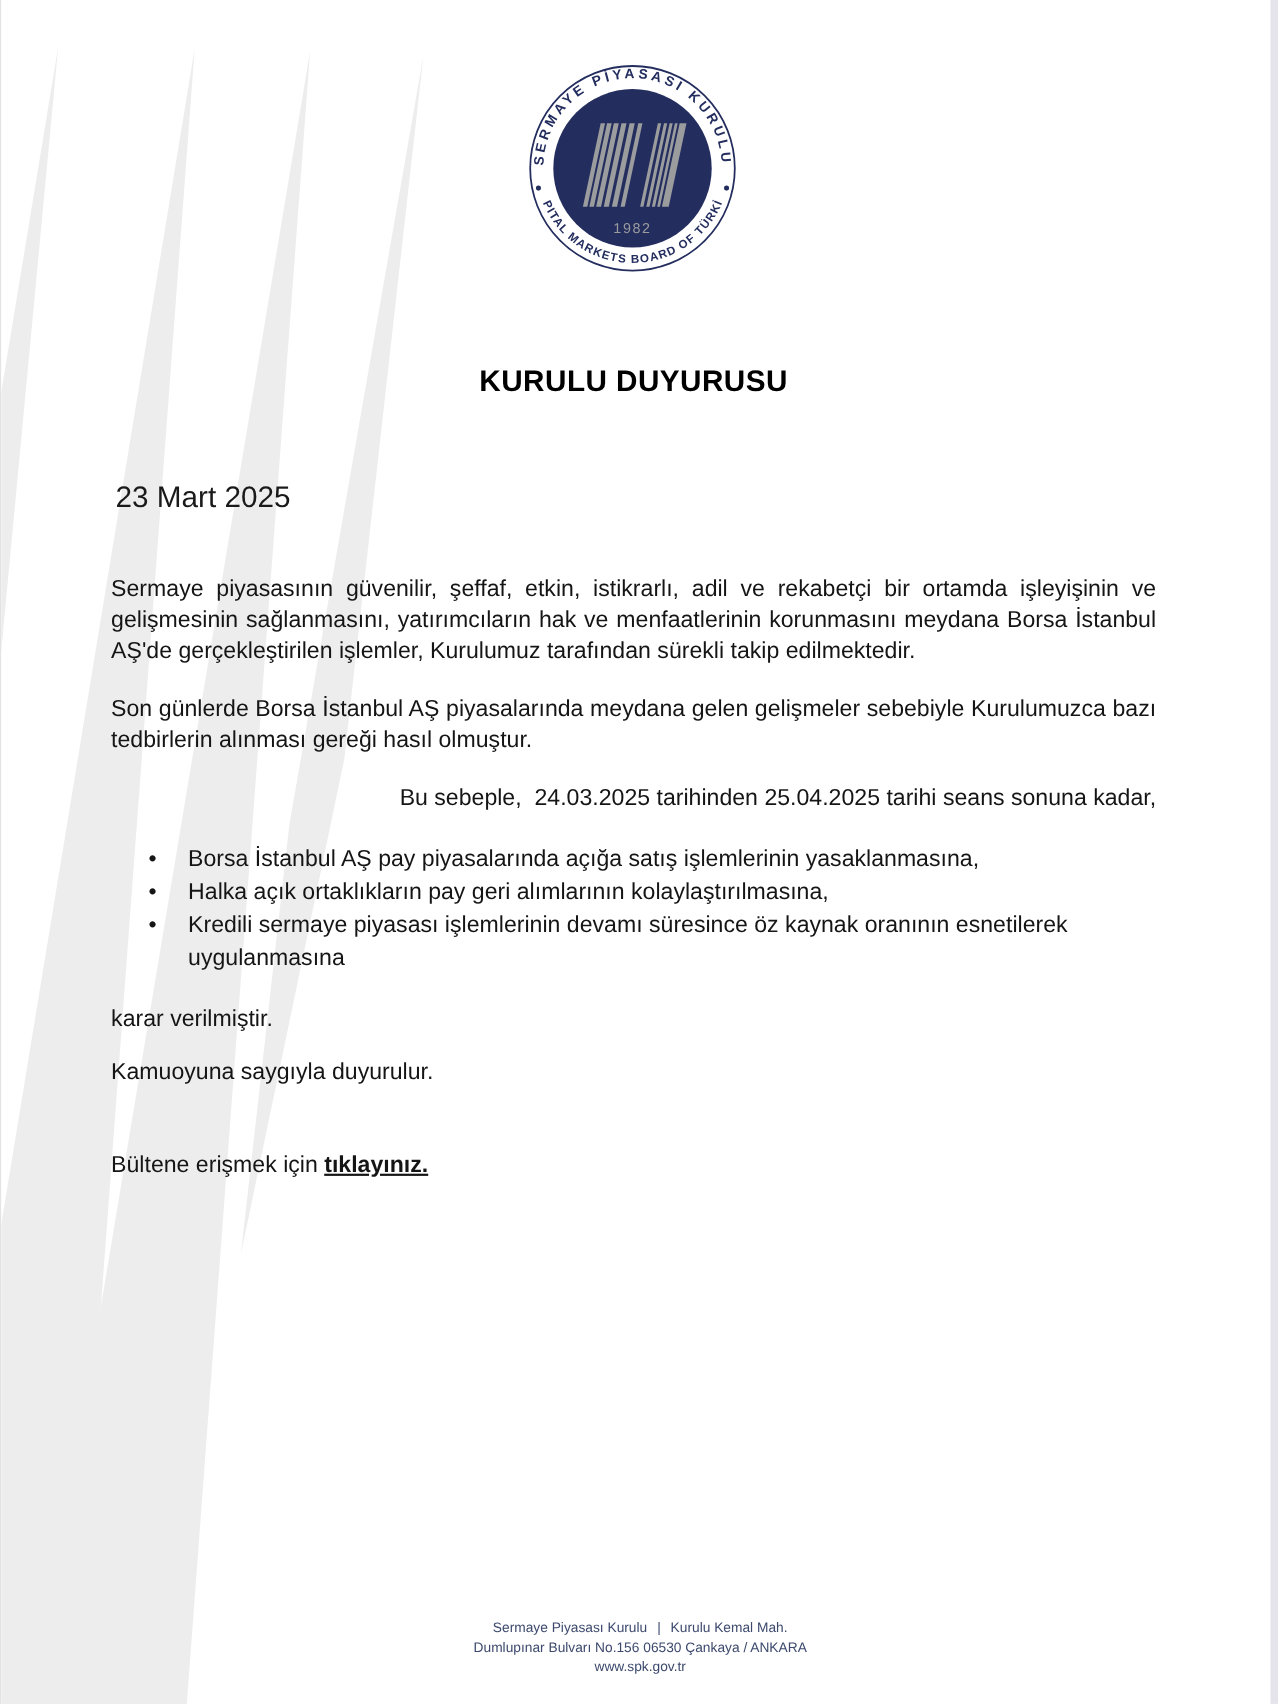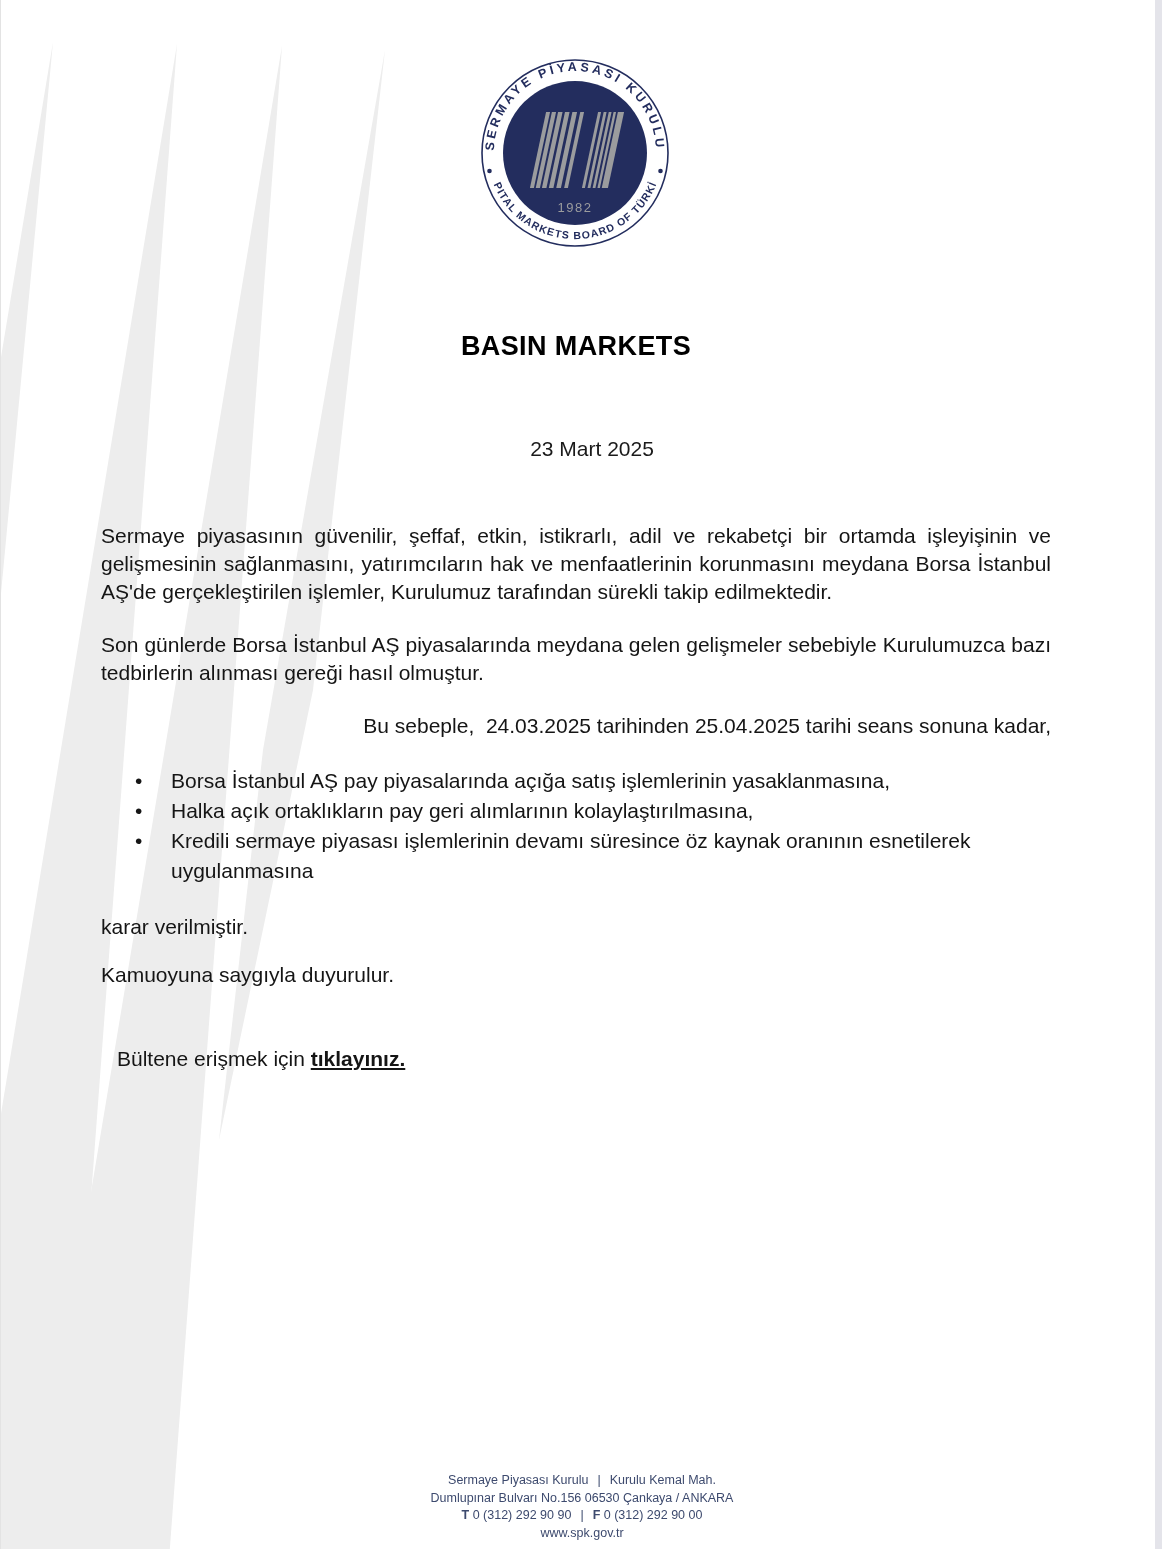--- a/index.html
+++ b/index.html
@@ -13,36 +13,36 @@
     border-left:1px solid #e3e3e3;
   }
   .watermark{position:absolute;left:0;top:0;width:1162px;height:1549px;z-index:0;}
   .edge-right{position:absolute;right:0;top:0;width:8px;height:1549px;background:#e4e4ea;z-index:5;}
   .logo-wrap{position:absolute;left:479px;top:58px;width:190px;height:190px;z-index:2;}
   .doc-title{
     position:absolute;left:100px;top:331px;width:950px;
     text-align:center;font-size:27px;font-weight:bold;letter-spacing:.4px;color:#000;z-index:2;
   }
   .doc-date{
-    position:absolute;left:116px;top:437px;width:950px;
-    text-align:center;font-size:21px;color:#1a1a1a;z-index:2;
+    position:absolute;left:104px;top:437px;width:950px;
+    text-align:left;font-size:27px;color:#1a1a1a;z-index:2;
   }
   .content{
     position:absolute;left:100px;top:522px;width:950px;
     font-size:21px;line-height:28px;color:#151515;z-index:2;
   }
   .para{margin:0 0 25px 0;text-align:justify;}
   .para.no-justify{text-align:right;}
   .para:nth-of-type(3){margin-bottom:26px;}
   ul.decisions{list-style:none;margin:0 0 27px 0;padding:0;line-height:30px;}
   ul.decisions li{position:relative;padding-left:70px;margin:0;}
   ul.decisions .bullet{position:absolute;left:34px;top:0;}
   .karar{margin:0 0 20px 0;}
   .kamu{margin:0 0 56px 0;}
-  .linkline{margin:16px;}
+  .linkline{margin:0;}
   .linkline .link{font-weight:bold;text-decoration:underline;color:#151515;cursor:pointer;}
   .footer{
     position:absolute;left:0;top:1472px;width:1162px;
     text-align:center;font-size:12.5px;line-height:17.5px;color:#3d4a6e;z-index:2;
   }
   .footer .sep{padding:0 9px;}
   .footer .blbl{font-weight:bold;}
   .ring-text{font-family:"Liberation Sans","DejaVu Sans",sans-serif;font-weight:bold;fill:#232d5e;}
 </style>
 </head>
@@ -95,21 +95,21 @@
       </text>
       <text class="ring-text" font-size="10.5" letter-spacing="1.1">
         <textPath href="#arcBottom" startOffset="50%" text-anchor="middle">CAPITAL MARKETS BOARD OF TÜRKİYE</textPath>
       </text>
 
       <circle cx="9.5" cy="113" r="2.3" fill="#232d5e"></circle>
       <circle cx="180.5" cy="113" r="2.3" fill="#232d5e"></circle>
     </svg>
   </div>
 
-  <div class="doc-title">BASIN MARKETS</div>
+  <div class="doc-title">KURULU DUYURUSU</div>
 
   <div class="doc-date">23 Mart 2025</div>
 
   <div class="content">
     <p class="para">Sermaye piyasasının güvenilir, şeffaf, etkin, istikrarlı, adil ve rekabetçi bir ortamda işleyişinin ve gelişmesinin sağlanmasını, yatırımcıların hak ve menfaatlerinin korunmasını meydana Borsa İstanbul AŞ'de gerçekleştirilen işlemler, Kurulumuz tarafından sürekli takip edilmektedir.</p>
     <p class="para">Son günlerde Borsa İstanbul AŞ piyasalarında meydana gelen gelişmeler sebebiyle Kurulumuzca bazı tedbirlerin alınması gereği hasıl olmuştur.</p>
     <p class="para no-justify">Bu sebeple,&nbsp; 24.03.2025 tarihinden 25.04.2025 tarihi seans sonuna kadar,</p>
 
     <ul class="decisions">
       <li>
@@ -132,21 +132,16 @@
     <p class="linkline">
       <span>Bültene erişmek için </span><span class="link">tıklayınız.</span>
     </p>
   </div>
 
   <div class="footer">
     <div>
       <span>Sermaye Piyasası Kurulu</span><span class="sep">|</span><span>Kurulu Kemal Mah.</span>
     </div>
     <div>Dumlupınar Bulvarı No.156 06530 Çankaya / ANKARA</div>
-    <div>
-      <span class="blbl">T</span>
-      <span>0 (312) 292 90 90</span><span class="sep">|</span><span class="blbl">F</span>
-      <span>0 (312) 292 90 00</span>
-    </div>
     <div>www.spk.gov.tr</div>
   </div>
 
 </div>
 
 </body></html>

